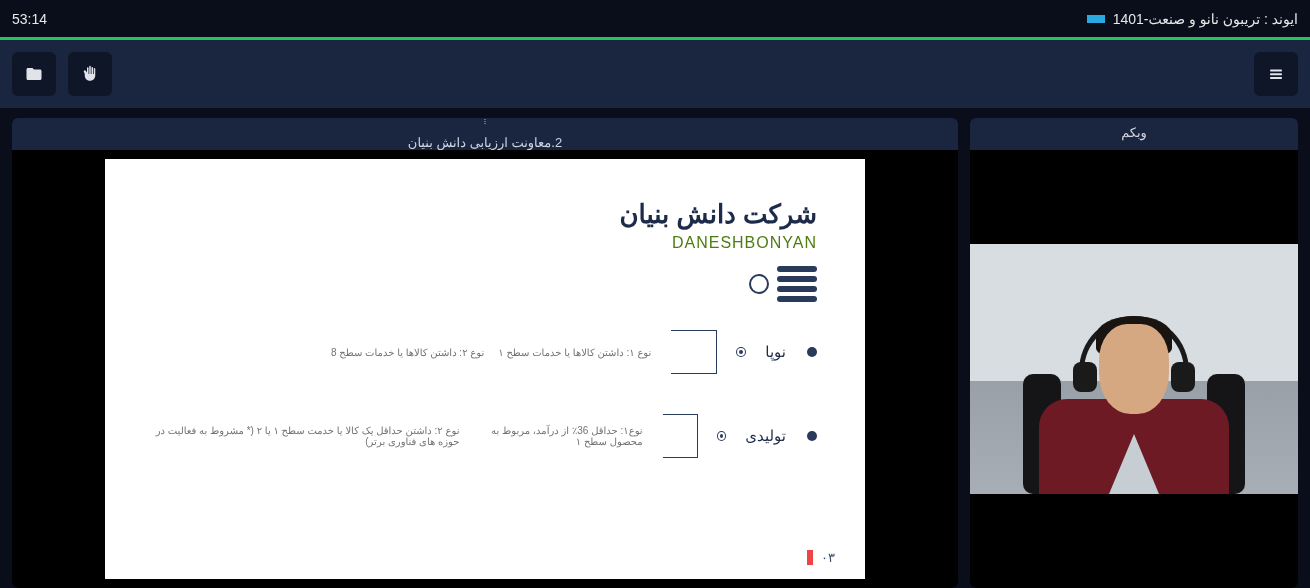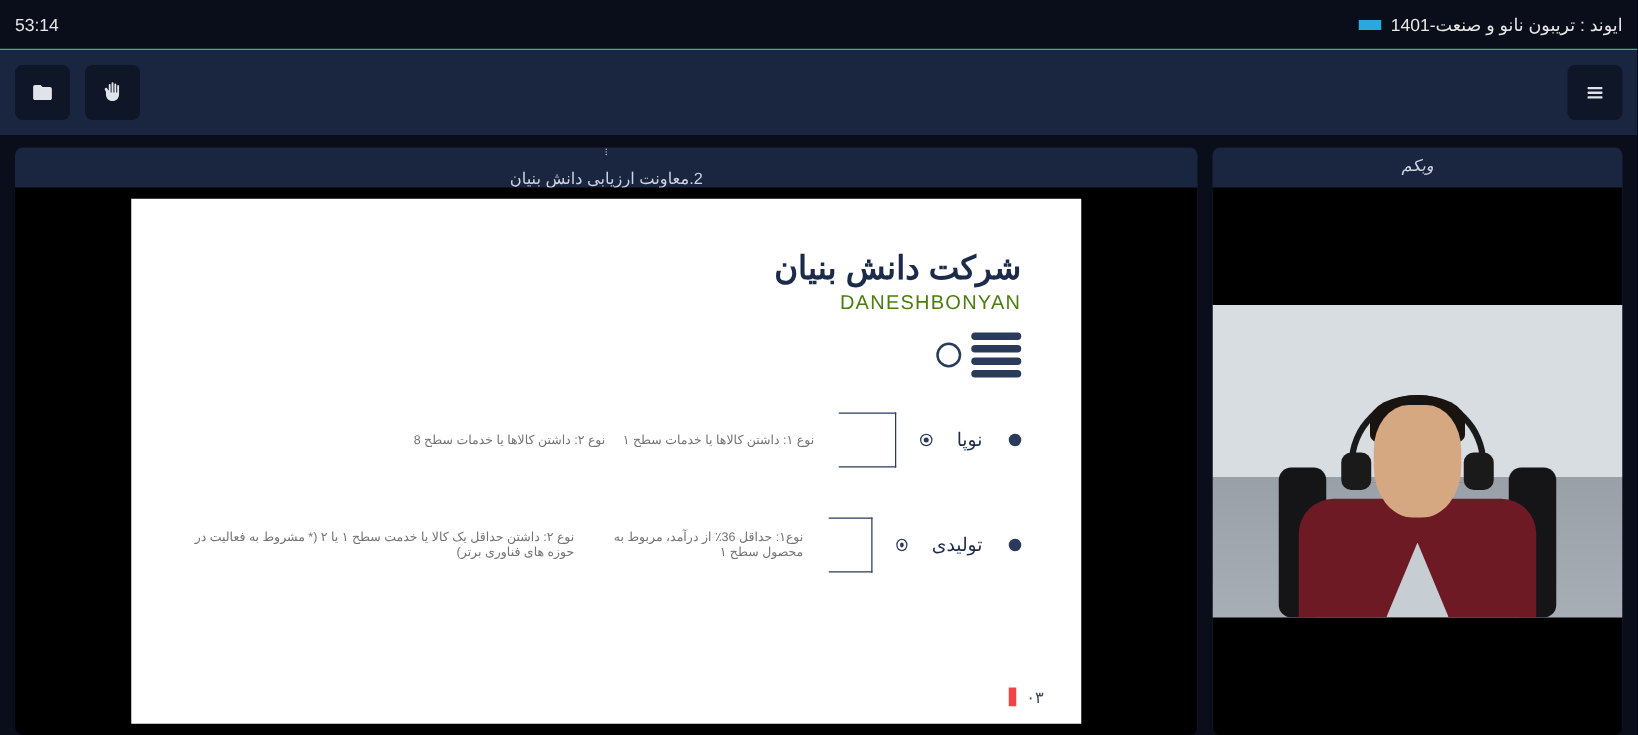--- a/index.html
+++ b/index.html
@@ -11,21 +11,21 @@
     height: 588px;
     overflow: hidden;
   }
   .top-bar {
     height: 40px;
     background: #0a0e1a;
     display: flex;
     align-items: center;
     justify-content: space-between;
     padding: 0 12px;
-    border-bottom: 1px solid #22c55e;
+    border-bottom: 3px solid #22c55e;
   }
   .timer {
     color: #e8e8e8;
     font-size: 14px;
   }
   .event-title {
     display: flex;
     align-items: center;
     gap: 8px;
     color: #e8e8e8;
@@ -78,21 +78,20 @@
     border-radius: 6px;
     display: flex;
     flex-direction: column;
     overflow: hidden;
   }
   .presentation-panel {
     flex: 1;
   }
   .webcam-panel {
     width: 328px;
-    font-style: italic;
   }
   .panel-header {
     height: 32px;
     display: flex;
     align-items: center;
     justify-content: flex-end;
     gap: 10px;
     padding: 0 10px;
     direction: rtl;
     color: #d0d4e0;

